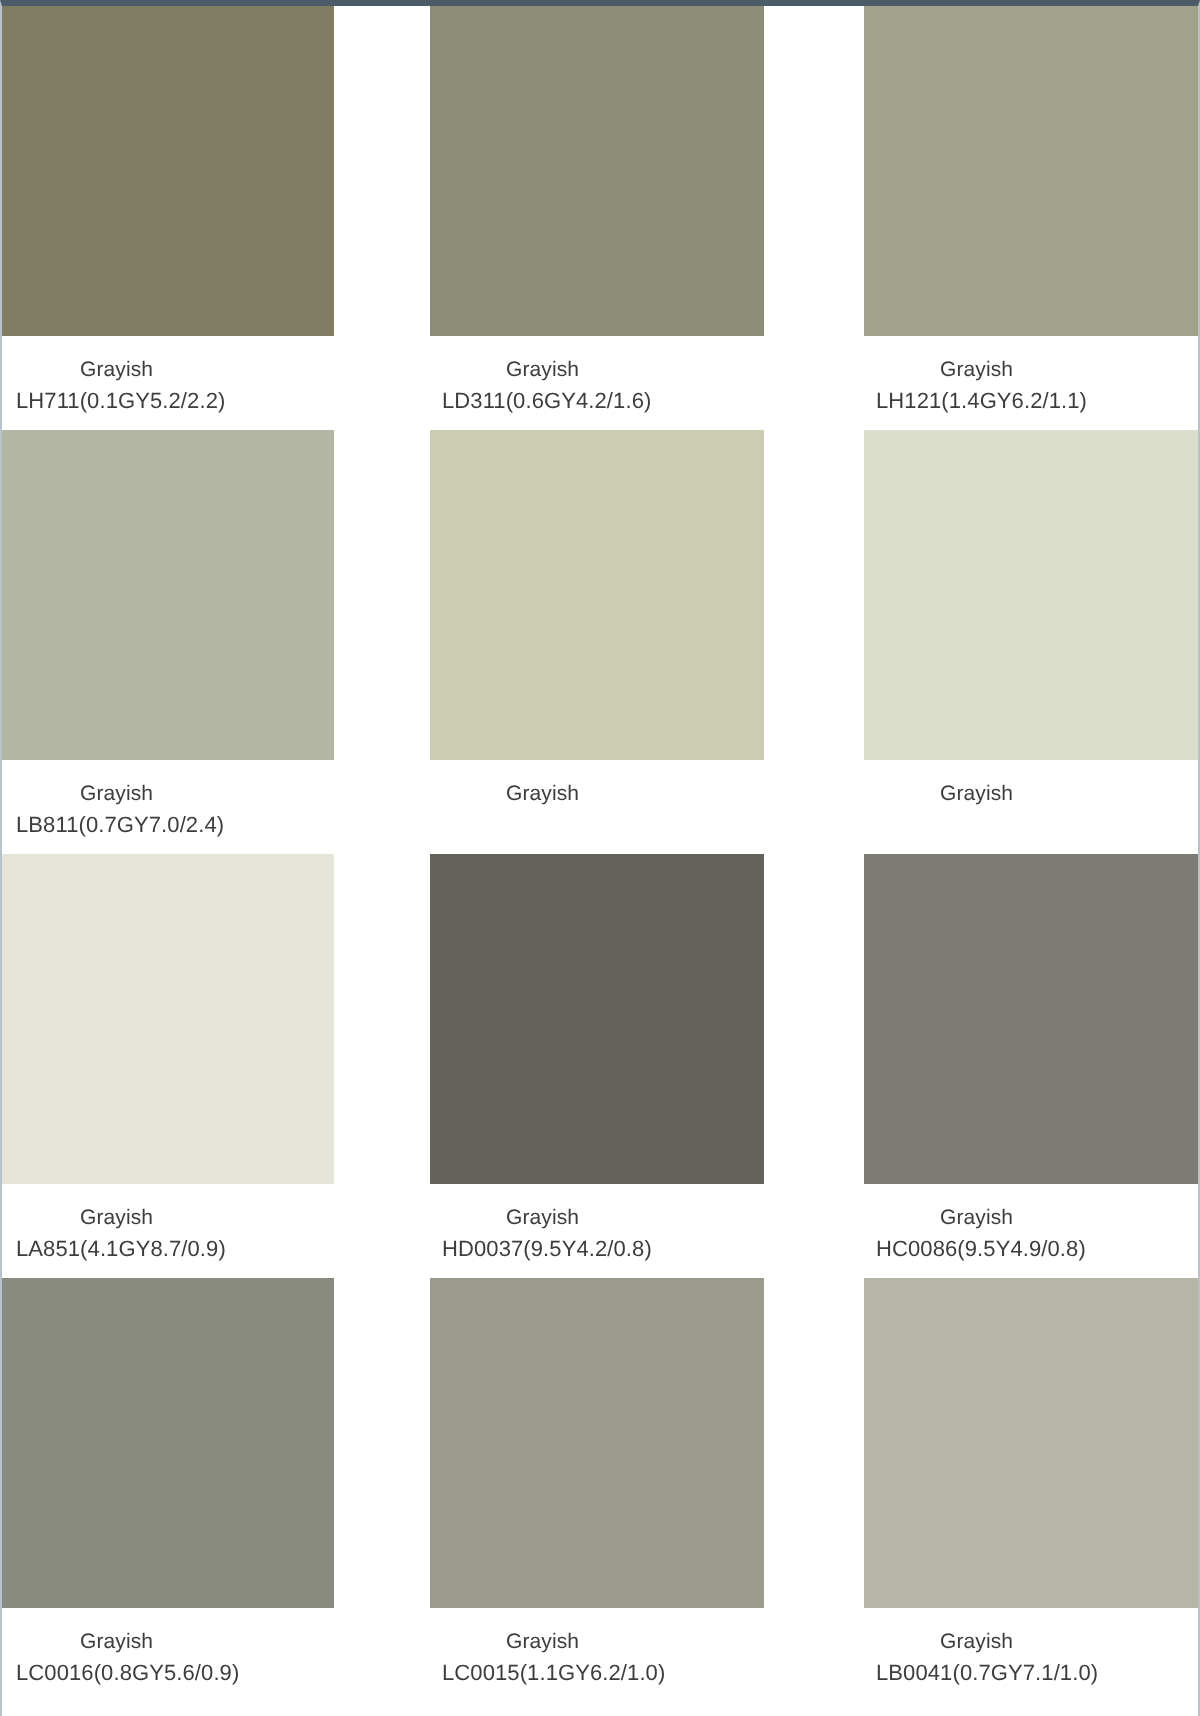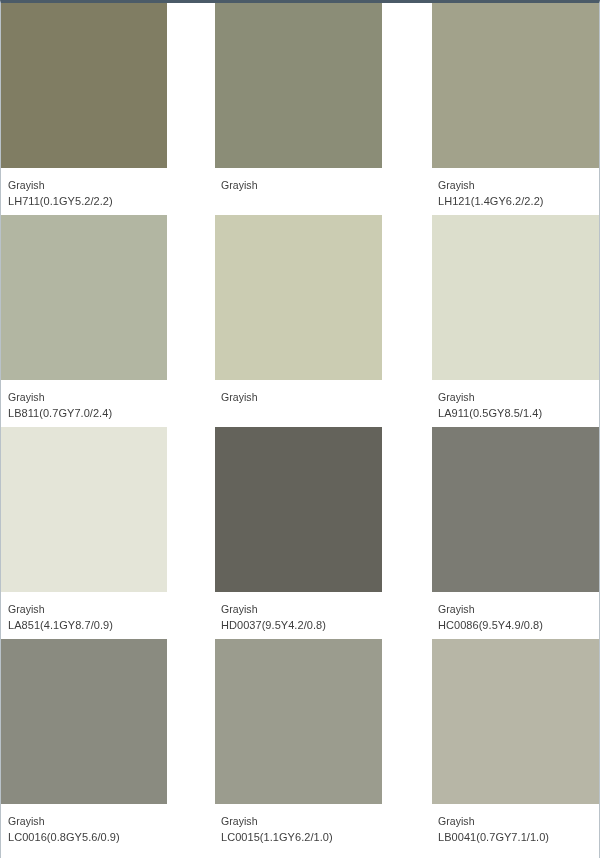--- a/index.html
+++ b/index.html
@@ -57,20 +57,21 @@
   .swatch-caption {
     padding-top: 9px;
     font-size: 10.5px;
     line-height: 16px;
     color: #3d3d3d;
     letter-spacing: 0.05px;
   }
   .swatch-tone {
     display: block;
     white-space: nowrap;
+    margin-left: 32px;
   }
   .swatch-code {
     display: block;
     white-space: nowrap;
     font-size: 11px;
   }
 
   
   .col-1 .swatch-caption { padding-left: 8px; }
   .col-2 .swatch-caption { padding-left: 6px; }
@@ -88,28 +89,29 @@
     <div class="swatch-caption">
       <span class="swatch-tone">Grayish</span>
       <span class="swatch-code">LH711(0.1GY5.2/2.2)</span>
     </div>
   </div>
   <div class="spacer-cell"></div>
   <div class="swatch-cell col-2">
     <span class="swatch-chip" style="background-color:#8B8D77;"></span>
     <div class="swatch-caption">
       <span class="swatch-tone">Grayish</span>
+      <span class="swatch-code">LD311(0.6GY4.2/1.6)</span>
     </div>
   </div>
   <div class="spacer-cell"></div>
   <div class="swatch-cell col-3">
     <span class="swatch-chip" style="background-color:#A2A28B;"></span>
     <div class="swatch-caption">
       <span class="swatch-tone">Grayish</span>
-      <span class="swatch-code">LH121(1.4GY6.2/2.2)</span>
+      <span class="swatch-code">LH121(1.4GY6.2/1.1)</span>
     </div>
   </div>
 
   <div class="swatch-cell col-1">
     <span class="swatch-chip" style="background-color:#B2B6A2;"></span>
     <div class="swatch-caption">
       <span class="swatch-tone">Grayish</span>
       <span class="swatch-code">LB811(0.7GY7.0/2.4)</span>
     </div>
   </div>
@@ -118,21 +120,20 @@
     <span class="swatch-chip" style="background-color:#CBCCB2;"></span>
     <div class="swatch-caption">
       <span class="swatch-tone">Grayish</span>
     </div>
   </div>
   <div class="spacer-cell"></div>
   <div class="swatch-cell col-3">
     <span class="swatch-chip" style="background-color:#DCDECC;"></span>
     <div class="swatch-caption">
       <span class="swatch-tone">Grayish</span>
-      <span class="swatch-code">LA911(0.5GY8.5/1.4)</span>
     </div>
   </div>
 
   <div class="swatch-cell col-1">
     <span class="swatch-chip" style="background-color:#E4E5D8;"></span>
     <div class="swatch-caption">
       <span class="swatch-tone">Grayish</span>
       <span class="swatch-code">LA851(4.1GY8.7/0.9)</span>
     </div>
   </div>

